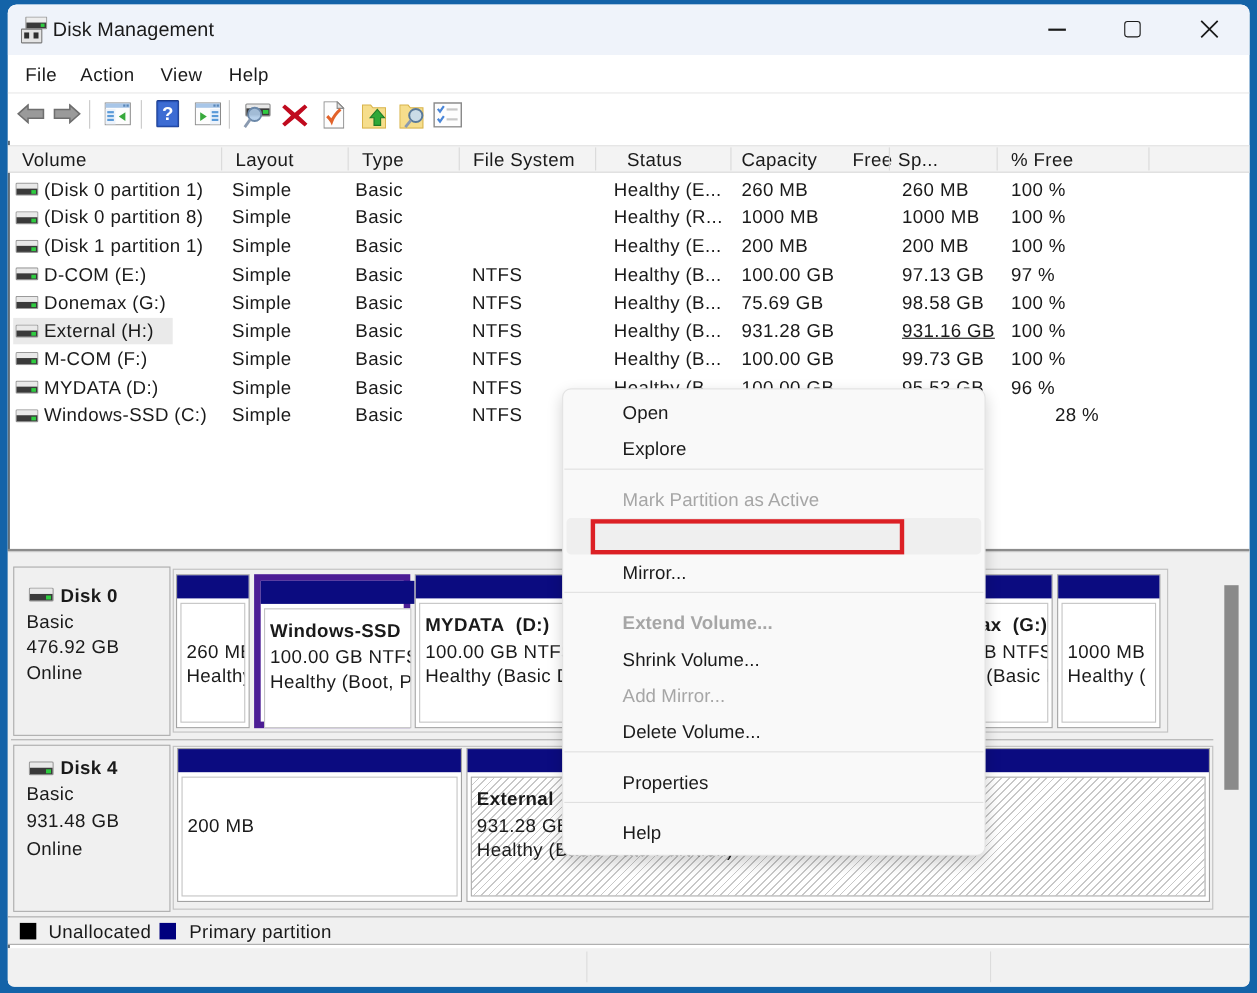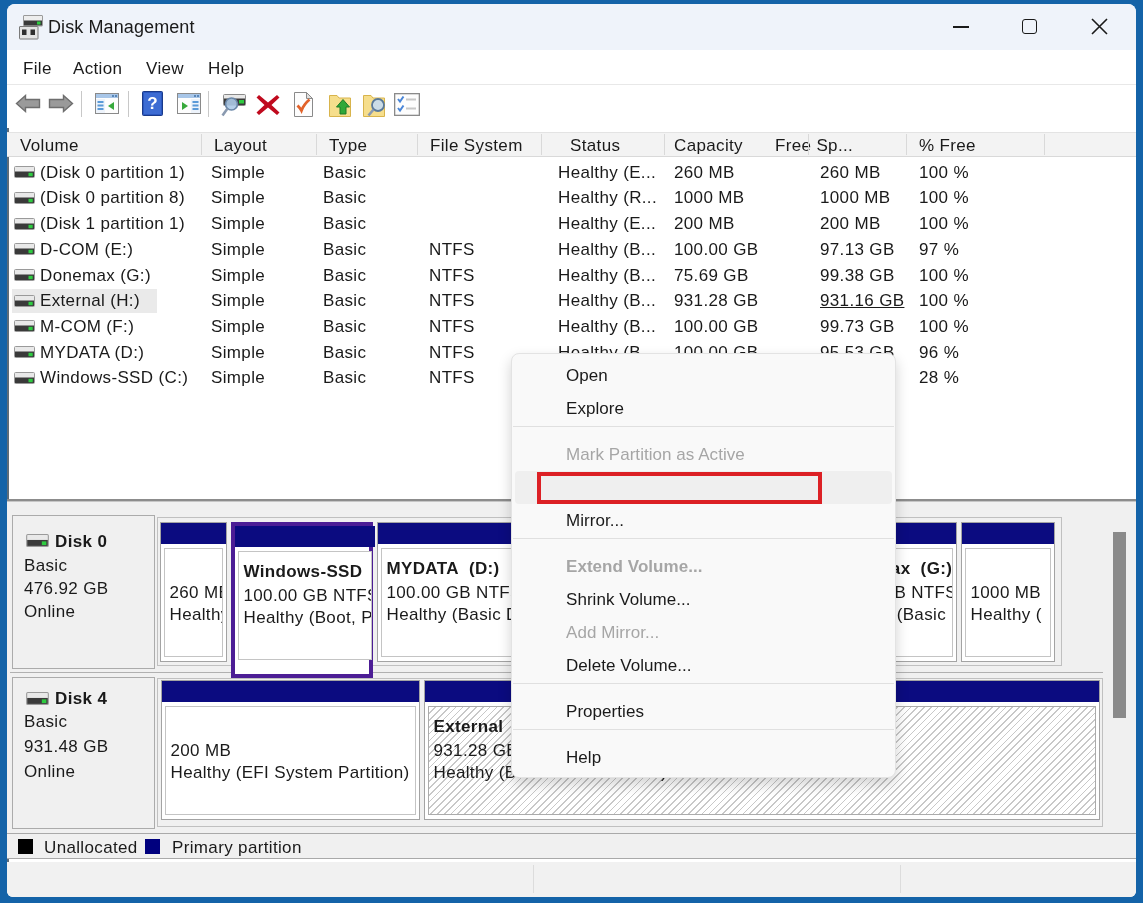--- a/index.html
+++ b/index.html
@@ -184,21 +184,21 @@
       <div class="t" style="left:17px;top:757px;">Online</div>
       <div class="abs" style="left:150px;top:513px;width:905px;height:149px;border:1px solid #C0C0C0;"></div>
       <div class="abs" style="left:150px;top:673.5px;width:946px;height:149px;border:1px solid #C0C0C0;"></div>
       <div class="abs" style="left:153px;top:518px;width:67px;height:140px;border:1px solid #A3A3A3;background:#fff;">
         <div style="position:absolute;left:0;top:0;width:65px;height:21px;background:#0B0B80;"></div>
         <div style="position:absolute;left:3px;top:25px;width:59px;height:109px;border:1px solid #C4C4C4;background:#fff;overflow:hidden;">
           <div class="t" style="left:4.5px;top:33px;">260 MB</div>
           <div class="t" style="left:4.5px;top:55px;">Healthy (S</div>
         </div>
       </div>
-      <div class="abs" style="left:224px;top:518px;width:142px;height:156px;border:4px solid #4c1d95;background:#fff;">
+      <div class="abs" style="left:224px;top:518px;width:142px;height:140px;border:6px solid #4c1d95;background:#fff;">
         <div style="position:absolute;left:0;top:0;width:140px;height:21px;background:#0B0B80;"></div>
         <div style="position:absolute;left:3px;top:25px;width:134px;height:109px;border:1px solid #C4C4C4;background:#fff;overflow:hidden;">
           <div class="t" style="left:4.5px;top:9px;font-weight:bold;">Windows-SSD</div>
           <div class="t" style="left:4.5px;top:33px;">100.00 GB NTFS</div>
           <div class="t" style="left:4.5px;top:55px;">Healthy (Boot, Pa</div>
         </div>
       </div>
       <div class="abs" style="left:370px;top:518px;width:140px;height:140px;border:1px solid #A3A3A3;background:#fff;">
         <div style="position:absolute;left:0;top:0;width:138px;height:21px;background:#0B0B80;"></div>
         <div style="position:absolute;left:3px;top:25px;width:132px;height:109px;border:1px solid #C4C4C4;background:#fff;overflow:hidden;">
@@ -235,21 +235,20 @@
         <div style="position:absolute;left:0;top:0;width:92px;height:21px;background:#0B0B80;"></div>
         <div style="position:absolute;left:3px;top:25px;width:86px;height:109px;border:1px solid #C4C4C4;background:#fff;overflow:hidden;">
           <div class="t" style="left:4.5px;top:33px;">1000 MB</div>
           <div class="t" style="left:4.5px;top:55px;">Healthy (</div>
         </div>
       </div>
       <div class="abs" style="left:154px;top:676px;width:259px;height:140px;border:1px solid #A3A3A3;background:#fff;">
         <div style="position:absolute;left:0;top:0;width:257px;height:21px;background:#0B0B80;"></div>
         <div style="position:absolute;left:3px;top:25px;width:251px;height:109px;border:1px solid #C4C4C4;background:#fff;overflow:hidden;">
           <div class="t" style="left:4.5px;top:33px;">200 MB</div>
-          <div class="t" style="left:4.5px;top:55px;">Healthy (EFI System Partition)</div>
         </div>
       </div>
       <div class="abs" style="left:417px;top:676px;width:676px;height:140px;border:1px solid #A3A3A3;background:#fff;">
         <div style="position:absolute;left:0;top:0;width:674px;height:21px;background:#0B0B80;"></div>
         <div style="position:absolute;left:3px;top:25px;width:668px;height:109px;border:1px solid #C4C4C4;background:repeating-linear-gradient(-45deg,#fff 0px,#fff 3.6px,#C8C8C8 3.6px,#C8C8C8 4.8px);border-color:#ABABAB;overflow:hidden;">
           <div class="t" style="left:4.5px;top:9px;font-weight:bold;">External&nbsp; (H:)</div>
           <div class="t" style="left:4.5px;top:33px;">931.28 GB NTFS</div>
           <div class="t" style="left:4.5px;top:55px;">Healthy (Basic Data Partition)</div>
         </div>
       </div>
@@ -367,21 +366,21 @@
         <rect x="1" y="5.5" width="19" height="5.5" fill="#3a3a3a"></rect>
         <rect x="14.5" y="6.8" width="4.2" height="3.4" fill="#2ECC40"></rect>
       </svg>
     </div>
     <div class="t" style="left:33px;top:260.5px;">Donemax (G:)</div>
     <div class="t" style="left:204px;top:260.5px;">Simple</div>
     <div class="t" style="left:316px;top:260.5px;">Basic</div>
     <div class="t" style="left:422px;top:260.5px;">NTFS</div>
     <div class="t" style="left:551px;top:260.5px;">Healthy (B...</div>
     <div class="t" style="left:667px;top:260.5px;">75.69 GB</div>
-    <div class="t" style="left:813px;top:260.5px;">99.38 GB</div>
+    <div class="t" style="left:813px;top:260.5px;">98.58 GB</div>
     <div class="t" style="left:912px;top:260.5px;">100 %</div>
     <div class="abs" style="left:5px;top:284.7px;width:145px;height:24px;background:#EAEAEA;"></div>
     <div class="abs" style="left:7px;top:290.7px;">
       <svg width="21" height="12" viewBox="0 0 21 12">
         <rect x="0.5" y="0.5" width="20" height="11" rx="1" fill="#E9E9E9" stroke="#9a9a9a" stroke-width="1"></rect>
         <rect x="1" y="5.5" width="19" height="5.5" fill="#3a3a3a"></rect>
         <rect x="14.5" y="6.8" width="4.2" height="3.4" fill="#2ECC40"></rect>
       </svg>
     </div>
     <div class="t" style="left:33px;top:286.2px;">External (H:)</div>
@@ -426,14 +425,14 @@
       <svg width="21" height="12" viewBox="0 0 21 12">
         <rect x="0.5" y="0.5" width="20" height="11" rx="1" fill="#E9E9E9" stroke="#9a9a9a" stroke-width="1"></rect>
         <rect x="1" y="5.5" width="19" height="5.5" fill="#3a3a3a"></rect>
         <rect x="14.5" y="6.8" width="4.2" height="3.4" fill="#2ECC40"></rect>
       </svg>
     </div>
     <div class="t" style="left:33px;top:363.3px;">Windows-SSD (C:)</div>
     <div class="t" style="left:204px;top:363.3px;">Simple</div>
     <div class="t" style="left:316px;top:363.3px;">Basic</div>
     <div class="t" style="left:422px;top:363.3px;">NTFS</div>
-    <div class="t" style="left:912px;top:363.3px;">28 %</div>
+    <div class="t" style="left:952px;top:363.3px;">28 %</div>
   </div>
 
 </body></html>

